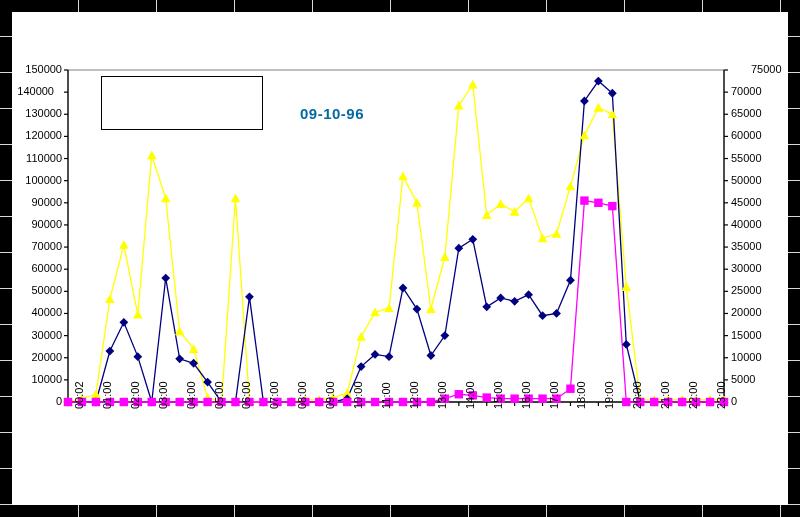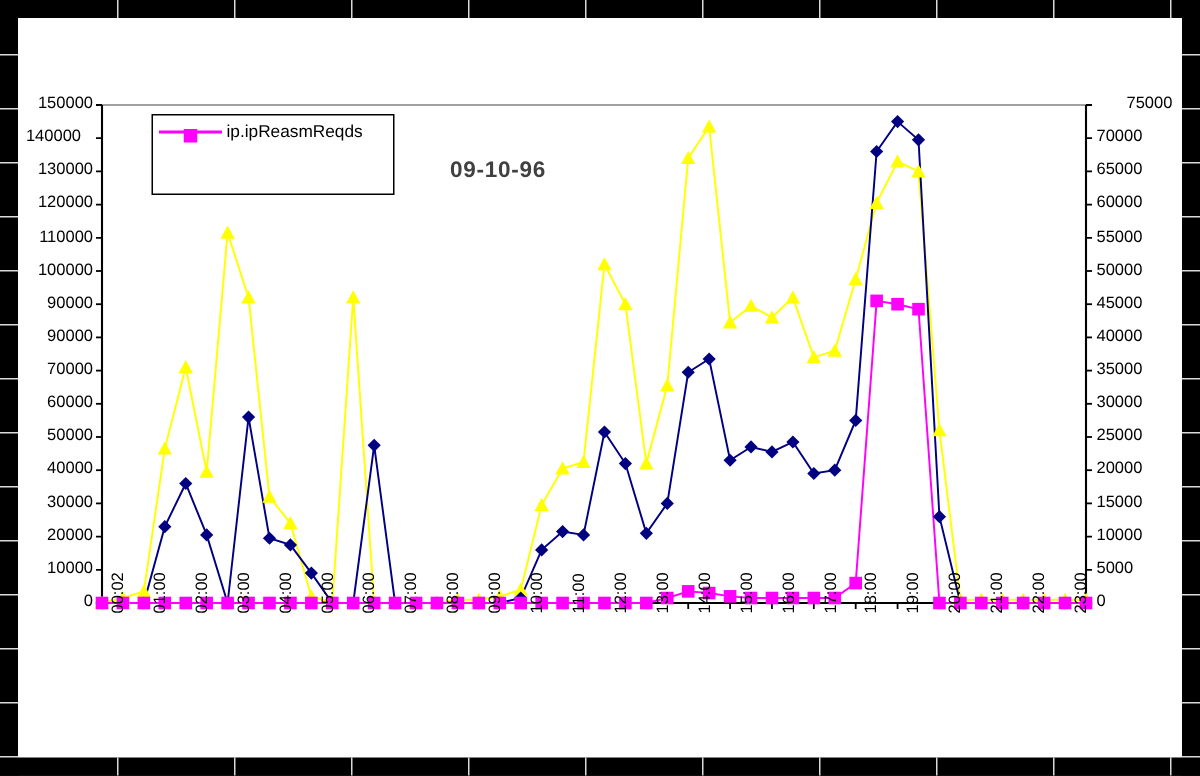--- a/index.html
+++ b/index.html
@@ -15,21 +15,21 @@
   .fseg-h{position:absolute;top:0;width:1px;height:12px;background:#d9d9d9;}
   .fseg-v{position:absolute;left:0;width:12px;height:1px;background:#d9d9d9;}
 
   #canvas{position:absolute;left:12px;top:12px;width:776px;height:493px;background:#fff;}
 
   
   #plot{position:absolute;left:0;top:0;width:776px;height:493px;}
   #plotsvg{position:absolute;left:0;top:0;}
 
   
-  #title{position:absolute;left:288px;top:93px;font-size:15px;font-weight:bold;color:#404040;
+  #title{position:absolute;left:288px;top:93px;font-size:15px;font-weight:bold;color:#0369a1;
          letter-spacing:.5px;font-family:"Liberation Sans",sans-serif;}
 
   
   #legend{position:absolute;left:89px;top:64px;width:162px;height:54px;
           border:1px solid #000;background:#fff;box-sizing:border-box;padding:3px 4px;}
   .lg-row{display:flex;align-items:center;height:16px;}
   .lg-sample{width:42px;height:14px;position:relative;flex:0 0 42px;}
   .lg-line{position:absolute;left:0;top:6px;width:42px;height:2px;}
   .lg-mk{position:absolute;left:15px;top:2px;}
   .lg-txt{font-size:11.5px;color:#000;white-space:nowrap;margin-left:3px;
@@ -316,31 +316,20 @@
           <rect x="665.9276595744681" y="385.8" width="8.4" height="8.4" fill="#FF00FF"></rect>
           <rect x="679.8851063829787" y="385.8" width="8.4" height="8.4" fill="#FF00FF"></rect>
           <rect x="693.8425531914893" y="385.8" width="8.4" height="8.4" fill="#FF00FF"></rect>
           <rect x="707.8" y="385.8" width="8.4" height="8.4" fill="#FF00FF"></rect>
         </svg>
     </div>
 
     <div id="title">09-10-96</div>
 
     <div id="legend">
-      <div class="lg-row">
-        <span class="lg-sample">
-          <span class="lg-line" style="background:#FF00FF"></span>
-          <span class="lg-mk">
-            <svg width="12" height="12">
-                <rect x="1.5" y="2" width="9" height="9" fill="#FF00FF"></rect>
-              </svg>
-          </span>
-        </span>
-        <span class="lg-txt">ip.ipReasmReqds</span>
-      </div>
     </div>
 
     <div id="ylabels">
         <div class="ylab" style="right: 726px; top: 383px;">0</div>
         <div class="ylab" style="right: 726px; top: 360.867px;">10000</div>
         <div class="ylab" style="right: 726px; top: 338.733px;">20000</div>
         <div class="ylab" style="right: 726px; top: 316.6px;">30000</div>
         <div class="ylab" style="right: 726px; top: 294.467px;">40000</div>
         <div class="ylab" style="right: 726px; top: 272.333px;">50000</div>
         <div class="ylab" style="right: 726px; top: 250.2px;">60000</div>

